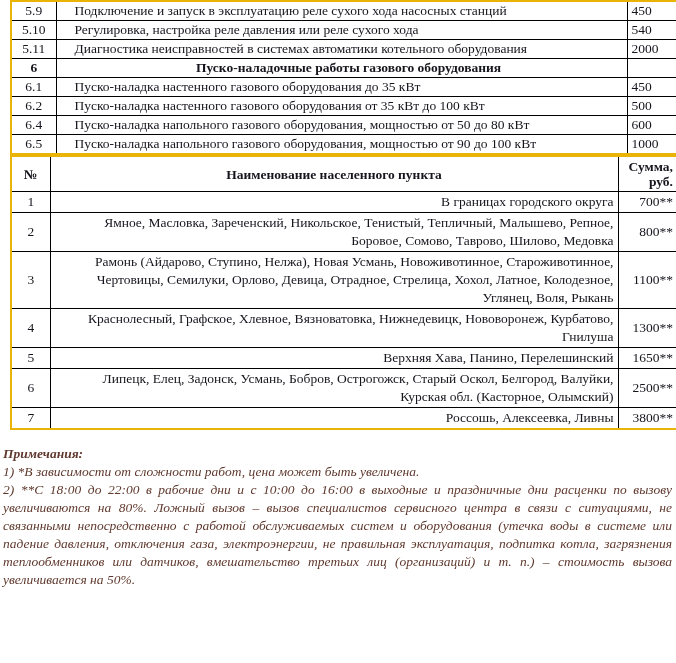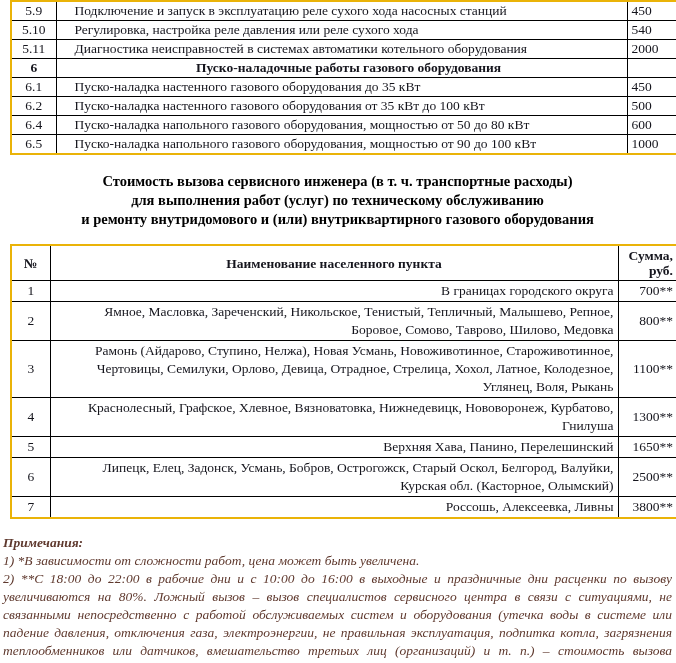--- a/index.html
+++ b/index.html
@@ -105,25 +105,20 @@
           <td>600</td>
         </tr>
         <tr>
           <td>6.5</td>
           <td>Пуско-наладка напольного газового оборудования, мощностью от 90 до 100 кВт</td>
           <td>1000</td>
         </tr>
       </tbody>
   </table>
 
-  <div class="heading">
-    <div>Стоимость вызова сервисного инженера (в т. ч. транспортные расходы)</div>
-    <div>для выполнения работ (услуг) по техническому обслуживанию</div>
-    <div>и ремонту внутридомового и (или) внутриквартирного газового оборудования</div>
-  </div>
 
   <table class="t2">
     <thead>
       <tr>
         <th>№</th>
         <th>Наименование населенного пункта</th>
         <th>Сумма, руб.</th>
       </tr>
     </thead>
     <tbody>

